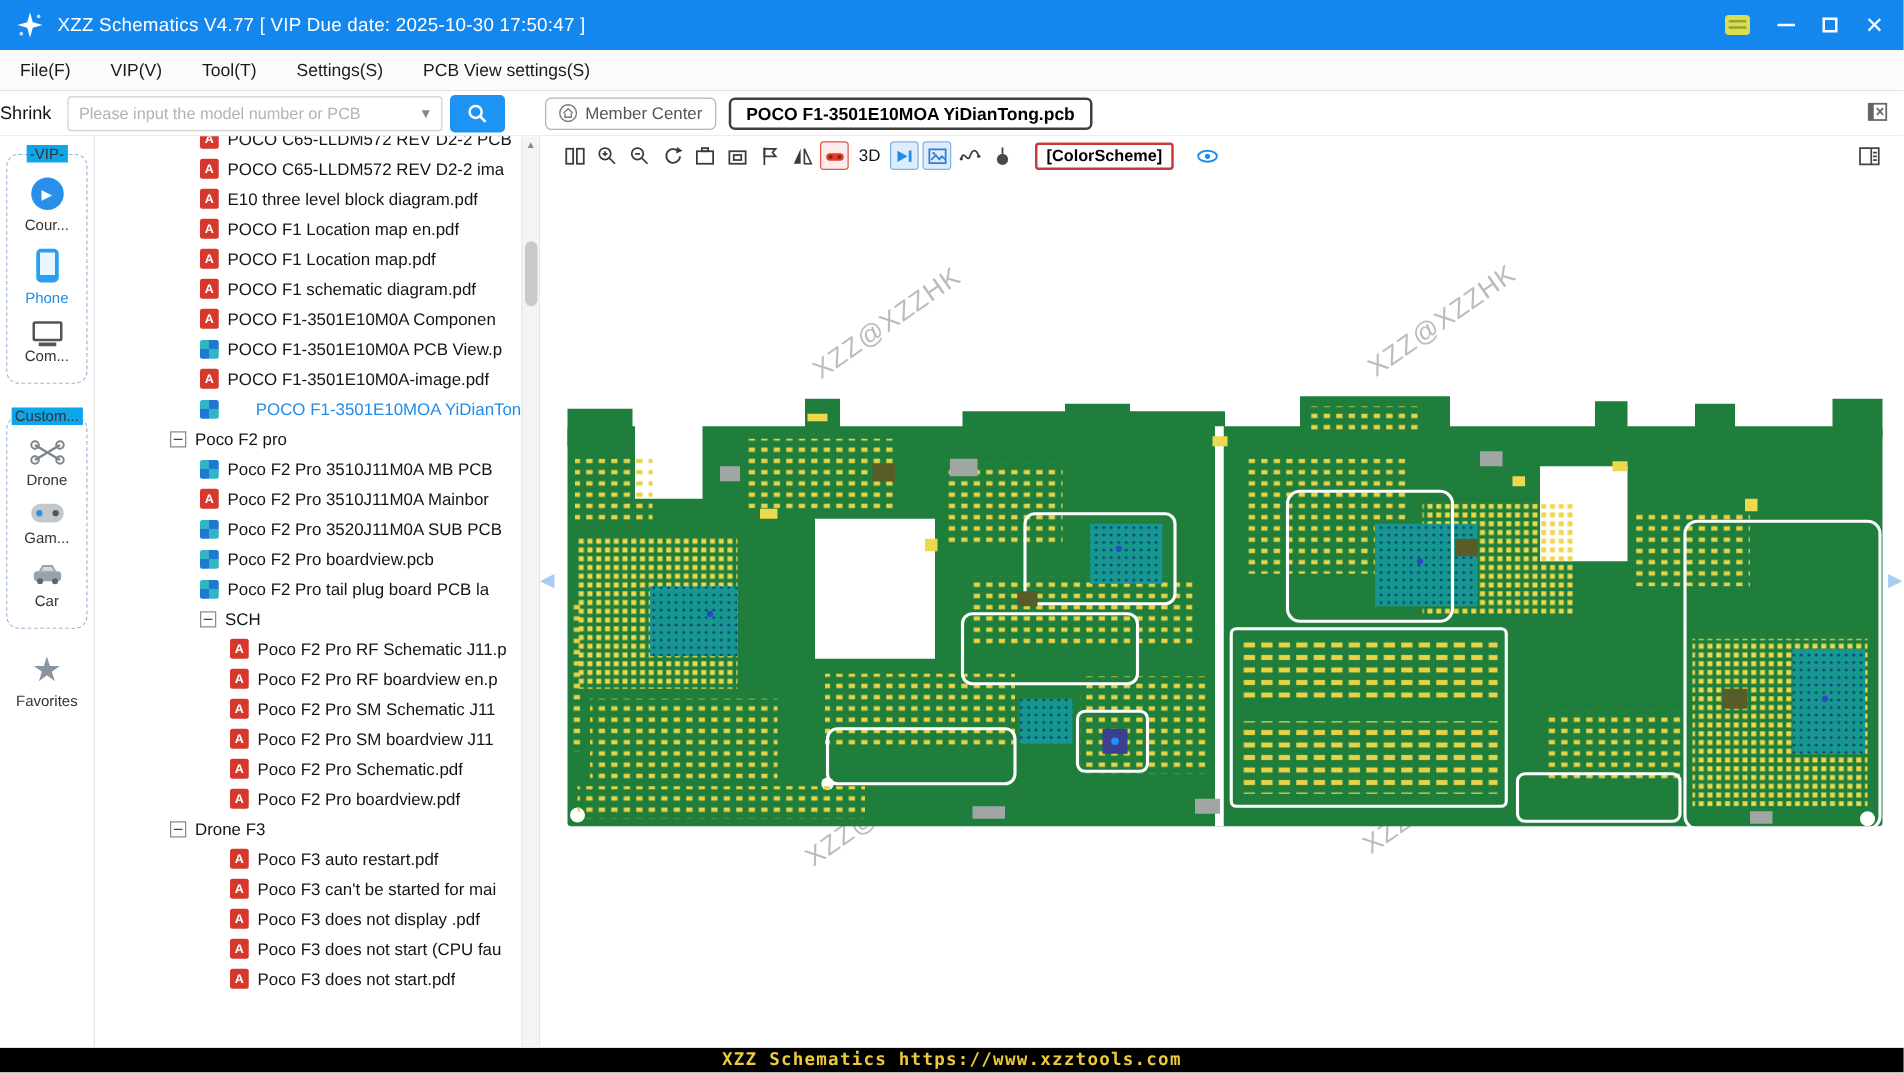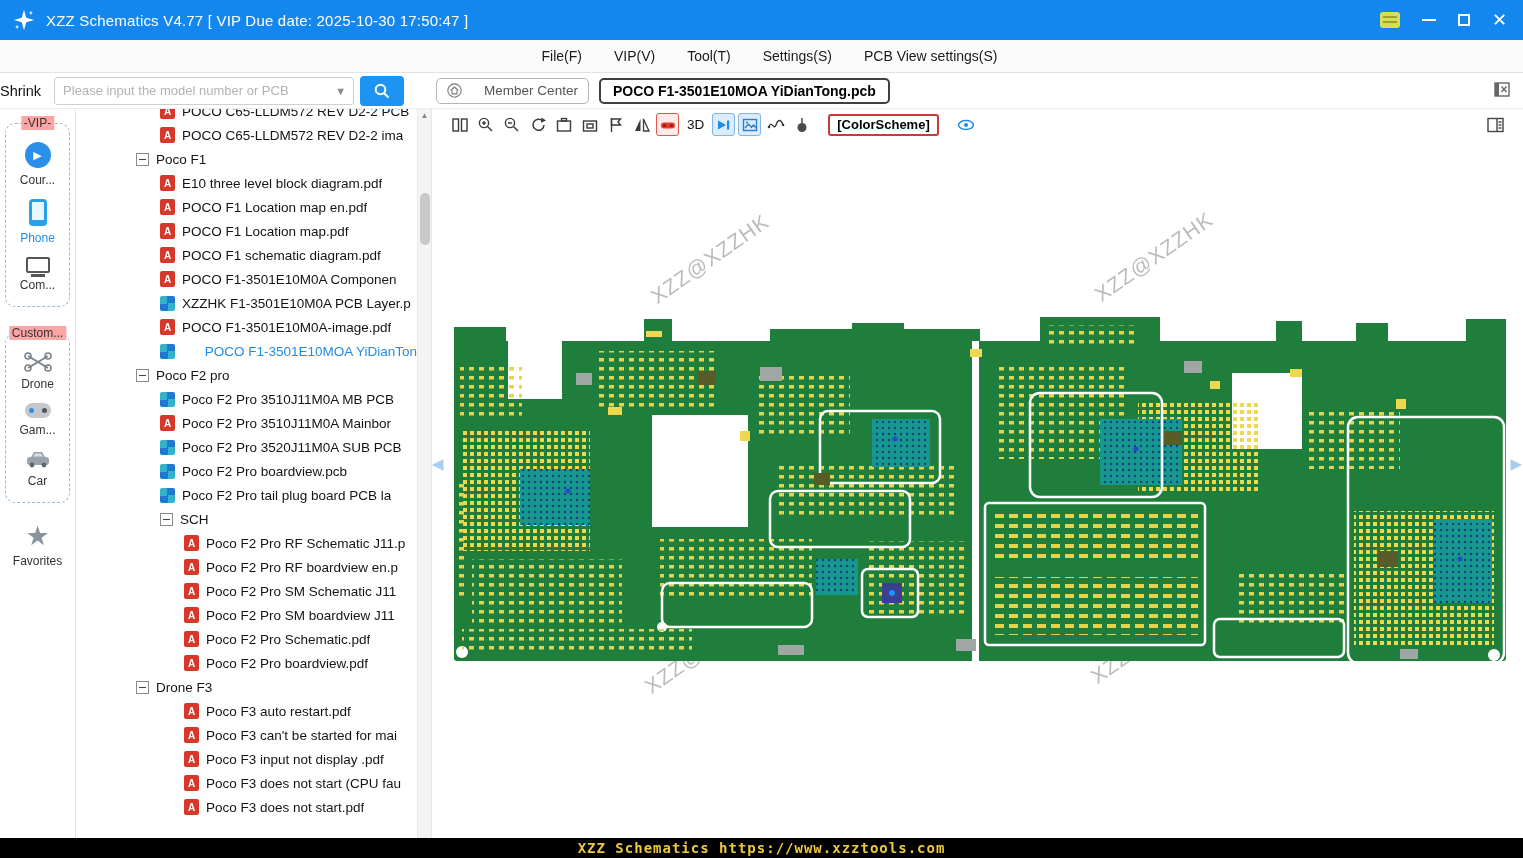--- a/index.html
+++ b/index.html
@@ -13,51 +13,51 @@
   .tb-right { margin-left:auto; display:flex; align-items:center; gap:22px; padding-right:16px; }
   .vault { width:20px; height:16px; background:#d8dd52; border-radius:3px; position:relative; }
   .vault::before, .vault::after { content:""; position:absolute; left:3px; right:3px; height:1.5px; background:#9aa12e; }
   .vault::before { top:4px; } .vault::after { top:9px; }
   .win-min { width:14px; height:2px; background:#fff; }
   .win-max { width:12px; height:12px; border:2px solid #fff; }
   .win-close { font-size:18px; line-height:1; color:#fff; }
 
   
   .menubar { height:33px; background:#fbfbfb; border-bottom:1px solid #e3e3e3;
-    display:flex; align-items:center; padding-left:16px; gap:32px; font-size:14px; color:#1a1a1a;justify-content:center; }
+    display:flex; align-items:center; padding-left:16px; gap:32px; font-size:14px; color:#1a1a1a; }
   .menu-item { cursor:default; }
 
   
   .toolbar-row { height:36px; background:#fff; border-bottom:1px solid #ededed;
     display:flex; align-items:center; position:relative; }
   .shrink-btn { margin-left:0; font-size:14.5px; color:#111; }
   .search-wrap { margin-left:13px; width:300px; height:28px; border:1px solid #cfcfcf; border-radius:3px;
     display:flex; align-items:center; background:#fff; }
   .search-wrap input { border:none; outline:none; flex:1; font-size:13px; color:#333; padding:0 8px;
     font-family:"Liberation Sans", sans-serif; }
   .search-wrap input::placeholder { color:#b3b3b3; }
   .search-chevron { color:#8a8a8a; font-size:11px; margin-right:7px; }
   .search-btn { width:44px; height:30px; background:#1d93f3; border:none; border-radius:4px; margin-left:6px;
     display:flex; align-items:center; justify-content:center; }
   .member-btn { margin-left:32px; height:26px; border:1px solid #b5b5b5; border-radius:5px;
-    display:flex; align-items:center; gap:22px; padding:0 10px; color:#555; font-size:13.5px; background:#fff; }
+    display:flex; align-items:center; gap:6px; padding:0 10px; color:#555; font-size:13.5px; background:#fff; }
   .doc-tab { margin-left:10px; height:26px; border:2px solid #3f3f3f; border-radius:5px;
     display:flex; align-items:center; padding:0 12px; font-weight:bold; font-size:14px; color:#000; background:#fff; }
   .close-frame { position:absolute; right:12px; top:8px; }
 
   
   .main { display:flex; height:729px; position:relative; background:#fff; }
 
   
   .sidebar { width:76px; border-right:1px solid #e4e4e4; background:#fff; position:relative;
     font-size:12px; color:#333; flex:none; }
   .group { border:1px dashed #9ab6d8; border-radius:10px; margin:14px 5px 0; padding:12px 0 14px;
     position:relative; display:flex; flex-direction:column; align-items:center; }
   .group-label { position:absolute; top:-8px; left:50%; transform:translateX(-50%);
-    background:#fca5a5; padding:0 3px; font-size:12px; color:#333; white-space:nowrap; max-width:60px; overflow:hidden; }
+    background:#0ea5e9; padding:0 3px; font-size:12px; color:#333; white-space:nowrap; max-width:60px; overflow:hidden; }
   .sb-item { display:flex; flex-direction:column; align-items:center; gap:5px; margin-top:12px; width:100%; }
   .sb-item:first-of-type { margin-top:6px; }
   .sb-label { max-width:64px; overflow:hidden; white-space:nowrap; text-align:center; }
   .sb-label.blue { color:#1e8ce8; }
   .ic-play { width:26px; height:26px; border-radius:50%; background:#2a8fe8; color:#fff;
     display:flex; align-items:center; justify-content:center; font-size:11px; }
   .ic-phone { width:18px; height:27px; background:#28a0ea; border-radius:4px; display:flex;
     align-items:flex-start; justify-content:center; }
   .ic-phone i { display:block; width:12px; height:18px; background:#eaf6ff; margin-top:3px; }
   .ic-comp { width:24px; height:16px; border:2px solid #555; border-radius:2px; position:relative; }
@@ -231,24 +231,20 @@
   <div class="tree-panel">
     <div id="tree-list">
         <div class="tree-row" style="padding-left: 84px;">
           <span class="icon-pdf">A</span>
           <span class="tree-label">POCO C65-LLDM572 REV D2-2 PCB</span>
         </div>
         <div class="tree-row" style="padding-left: 84px;">
           <span class="icon-pdf">A</span>
           <span class="tree-label">POCO C65-LLDM572 REV D2-2 ima</span>
         </div>
-        <div class="tree-row" style="padding-left: 60px;">
-          <span class="toggle"></span>
-          <span class="tree-label">Poco F1</span>
-        </div>
         <div class="tree-row" style="padding-left: 84px;">
           <span class="icon-pdf">A</span>
           <span class="tree-label">E10 three level block diagram.pdf</span>
         </div>
         <div class="tree-row" style="padding-left: 84px;">
           <span class="icon-pdf">A</span>
           <span class="tree-label">POCO F1 Location map en.pdf</span>
         </div>
         <div class="tree-row" style="padding-left: 84px;">
           <span class="icon-pdf">A</span>
@@ -257,21 +253,21 @@
         <div class="tree-row" style="padding-left: 84px;">
           <span class="icon-pdf">A</span>
           <span class="tree-label">POCO F1 schematic diagram.pdf</span>
         </div>
         <div class="tree-row" style="padding-left: 84px;">
           <span class="icon-pdf">A</span>
           <span class="tree-label">POCO F1-3501E10M0A Componen</span>
         </div>
         <div class="tree-row" style="padding-left: 84px;">
           <span class="icon-pcb"></span>
-          <span class="tree-label">XZZHK F1-3501E10M0A PCB Layer.p</span>
+          <span class="tree-label">POCO F1-3501E10M0A PCB View.p</span>
         </div>
         <div class="tree-row" style="padding-left: 84px;">
           <span class="icon-pdf">A</span>
           <span class="tree-label">POCO F1-3501E10M0A-image.pdf</span>
         </div>
         <div class="tree-row selected" style="padding-left: 84px; justify-content: space-between;">
           <span class="icon-pcb"></span>
           <span class="tree-label">POCO F1-3501E10MOA YiDianTon</span>
         </div>
         <div class="tree-row" style="padding-left: 60px;">
@@ -333,21 +329,21 @@
         <div class="tree-row" style="padding-left: 108px;">
           <span class="icon-pdf">A</span>
           <span class="tree-label">Poco F3 auto restart.pdf</span>
         </div>
         <div class="tree-row" style="padding-left: 108px;">
           <span class="icon-pdf">A</span>
           <span class="tree-label">Poco F3 can't be started for mai</span>
         </div>
         <div class="tree-row" style="padding-left: 108px;">
           <span class="icon-pdf">A</span>
-          <span class="tree-label">Poco F3 input not display .pdf</span>
+          <span class="tree-label">Poco F3 does not display .pdf</span>
         </div>
         <div class="tree-row" style="padding-left: 108px;">
           <span class="icon-pdf">A</span>
           <span class="tree-label">Poco F3 does not start (CPU fau</span>
         </div>
         <div class="tree-row" style="padding-left: 108px;">
           <span class="icon-pdf">A</span>
           <span class="tree-label">Poco F3 does not start.pdf</span>
         </div>
       </div>

